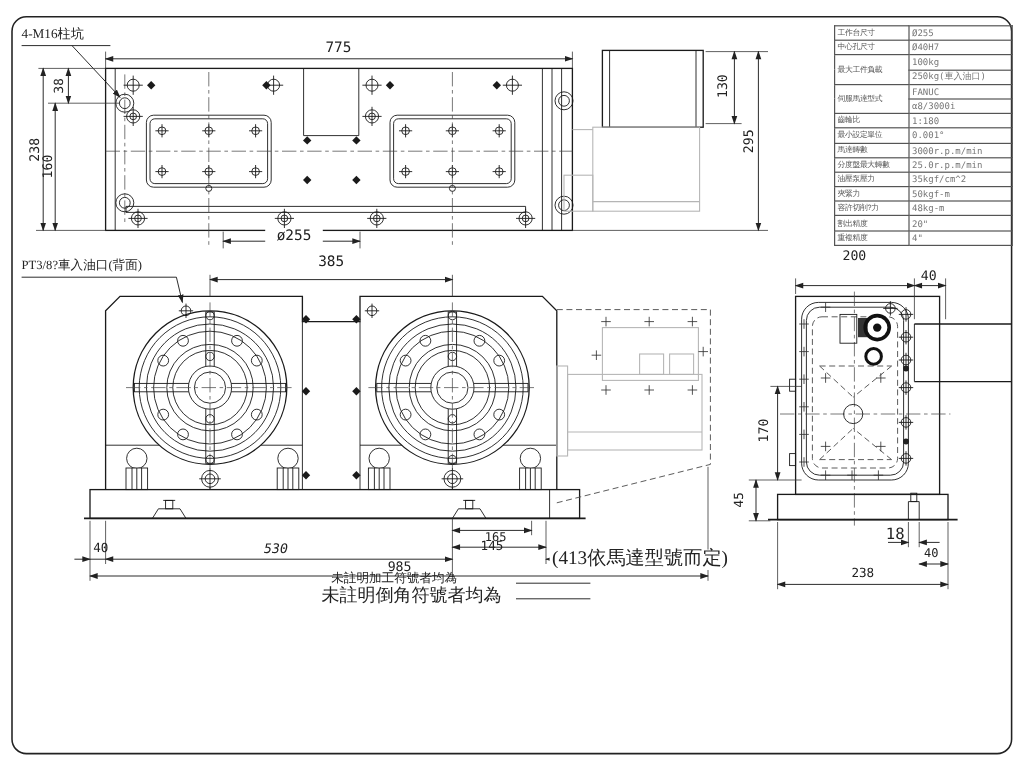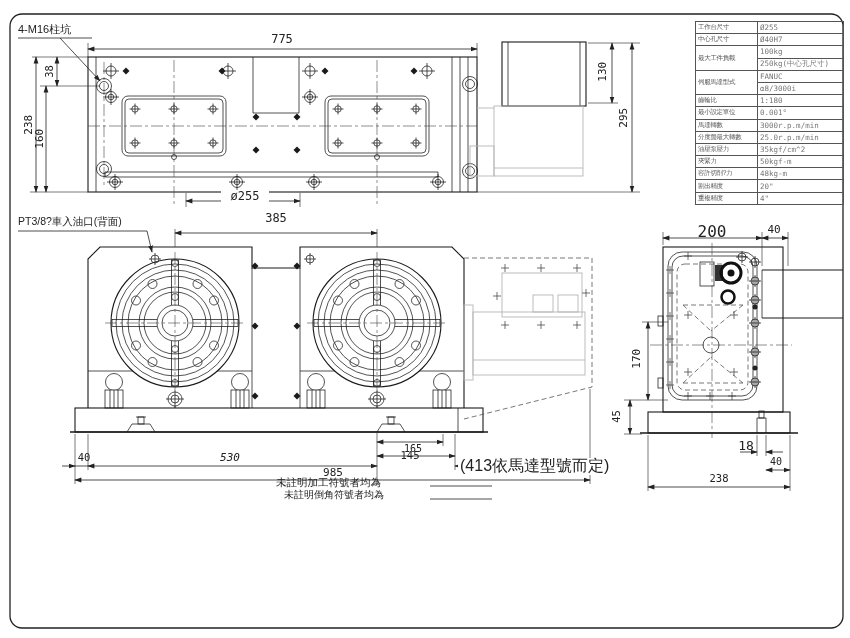--- a/index.html
+++ b/index.html
@@ -10,21 +10,21 @@
   .tn{stroke:#1a1a1a;stroke-width:.75;fill:none;}
   .dim{stroke:#222;stroke-width:.8;fill:none;}
   .ext{stroke:#333;stroke-width:.65;fill:none;}
   .cl{stroke:#444;stroke-width:.6;stroke-dasharray:12 3 3 3;fill:none;}
   .dsh{stroke:#555;stroke-width:.8;stroke-dasharray:5 3;fill:none;}
   .hid{stroke:#b5b5b5;stroke-width:.9;fill:none;}
   .lab{position:absolute;font-size:11px;line-height:1.05;color:#222;text-align:center;
        font-family:"DejaVu Sans Mono","Liberation Sans",sans-serif;white-space:nowrap;}
   .vlab{transform:rotate(-90deg);transform-origin:center;}
   .wbg{background:#fff;padding:0 2px;}
-  .cjk{font-family:Liberation Sans, sans-serif;text-align:right;}
+  .cjk{font-family:Liberation Serif, serif;text-align:right;}
   
   #spec{position:absolute;left:695px;top:21px;width:149px;border-collapse:collapse;
         table-layout:fixed;}
   #spec td{border:1px solid #555;height:11.2px;padding:0 2px;overflow:hidden;
            white-space:nowrap;vertical-align:middle;}
   #spec td.k{width:57px;font-size:6.5px;letter-spacing:-.3px;color:#555;
              font-family:"Liberation Sans","DejaVu Sans",sans-serif;}
   #spec td.v{font-size:7.5px;color:#777;font-family:"DejaVu Sans Mono",monospace;}
 </style>
 </head>
@@ -390,47 +390,47 @@
 <div class="lab vlab" style="left:604px;top:112px;width:40px;font-size:11px;">295</div>
 
 <div class="lab" style="left:256px;top:212px;width:40px;font-size:12px;">385</div>
 <div class="lab" style="left:392px;top:450px;width:36px;font-size:10.5px;">145</div>
 <div class="lab" style="left:395px;top:444px;width:36px;font-size:10px;">165</div>
 <div class="lab cjk wbg" style="left:458px;top:458px;font-size:16px;">(413依馬達型號而定)</div>
 <div class="lab" style="left:70px;top:452px;width:28px;font-size:10.5px;">40</div>
 <div class="lab" style="left:212px;top:452px;width:36px;font-size:11px;font-style:italic;">530</div>
 <div class="lab wbg" style="left:313px;top:467px;width:36px;font-size:11px;">985</div>
 
-<div class="lab" style="left:694px;top:224px;width:36px;font-size:16px;">200</div>
+<div class="lab" style="left:694px;top:208px;width:36px;font-size:11px;">200</div>
 <div class="lab" style="left:762px;top:224px;width:24px;font-size:11px;">40</div>
 <div class="lab vlab" style="left:617px;top:353px;width:40px;font-size:11px;">170</div>
 <div class="lab vlab" style="left:602px;top:411px;width:30px;font-size:10.5px;">45</div>
 <div class="lab" style="left:735px;top:439px;width:22px;font-size:13px;">18</div>
 <div class="lab" style="left:765px;top:457px;width:22px;font-size:10px;">40</div>
 <div class="lab" style="left:701px;top:473px;width:36px;font-size:10.5px;">238</div>
 
 <div class="lab cjk" style="left:276px;top:477px;font-size:10.5px;">未註明加工符號者均為</div>
-<div class="lab cjk" style="left:284px;top:490px;font-size:10px;">未註明倒角符號者均為</div>
+<div class="lab cjk" style="left:268px;top:490px;font-size:15px;">未註明倒角符號者均為</div>
 
 <table id="spec">
   <tbody>
         <tr>
           <td class="k">工作台尺寸</td>
           <td class="v">Ø255</td>
         </tr>
   <tr>
           <td class="k">中心孔尺寸</td>
           <td class="v">Ø40H7</td>
         </tr>
   <tr>
           <td class="k" rowspan="2">最大工件負載</td>
           <td class="v">100kg</td>
         </tr>
   <tr>
-          <td class="v">250kg(中心孔尺寸)</td>
+          <td class="v">250kg(車入油口)</td>
         </tr>
   <tr>
           <td class="k" rowspan="2">伺服馬達型式</td>
           <td class="v">FANUC</td>
         </tr>
   <tr>
           <td class="v">α8/3000i</td>
         </tr>
   <tr>
           <td class="k">齒輪比</td>

